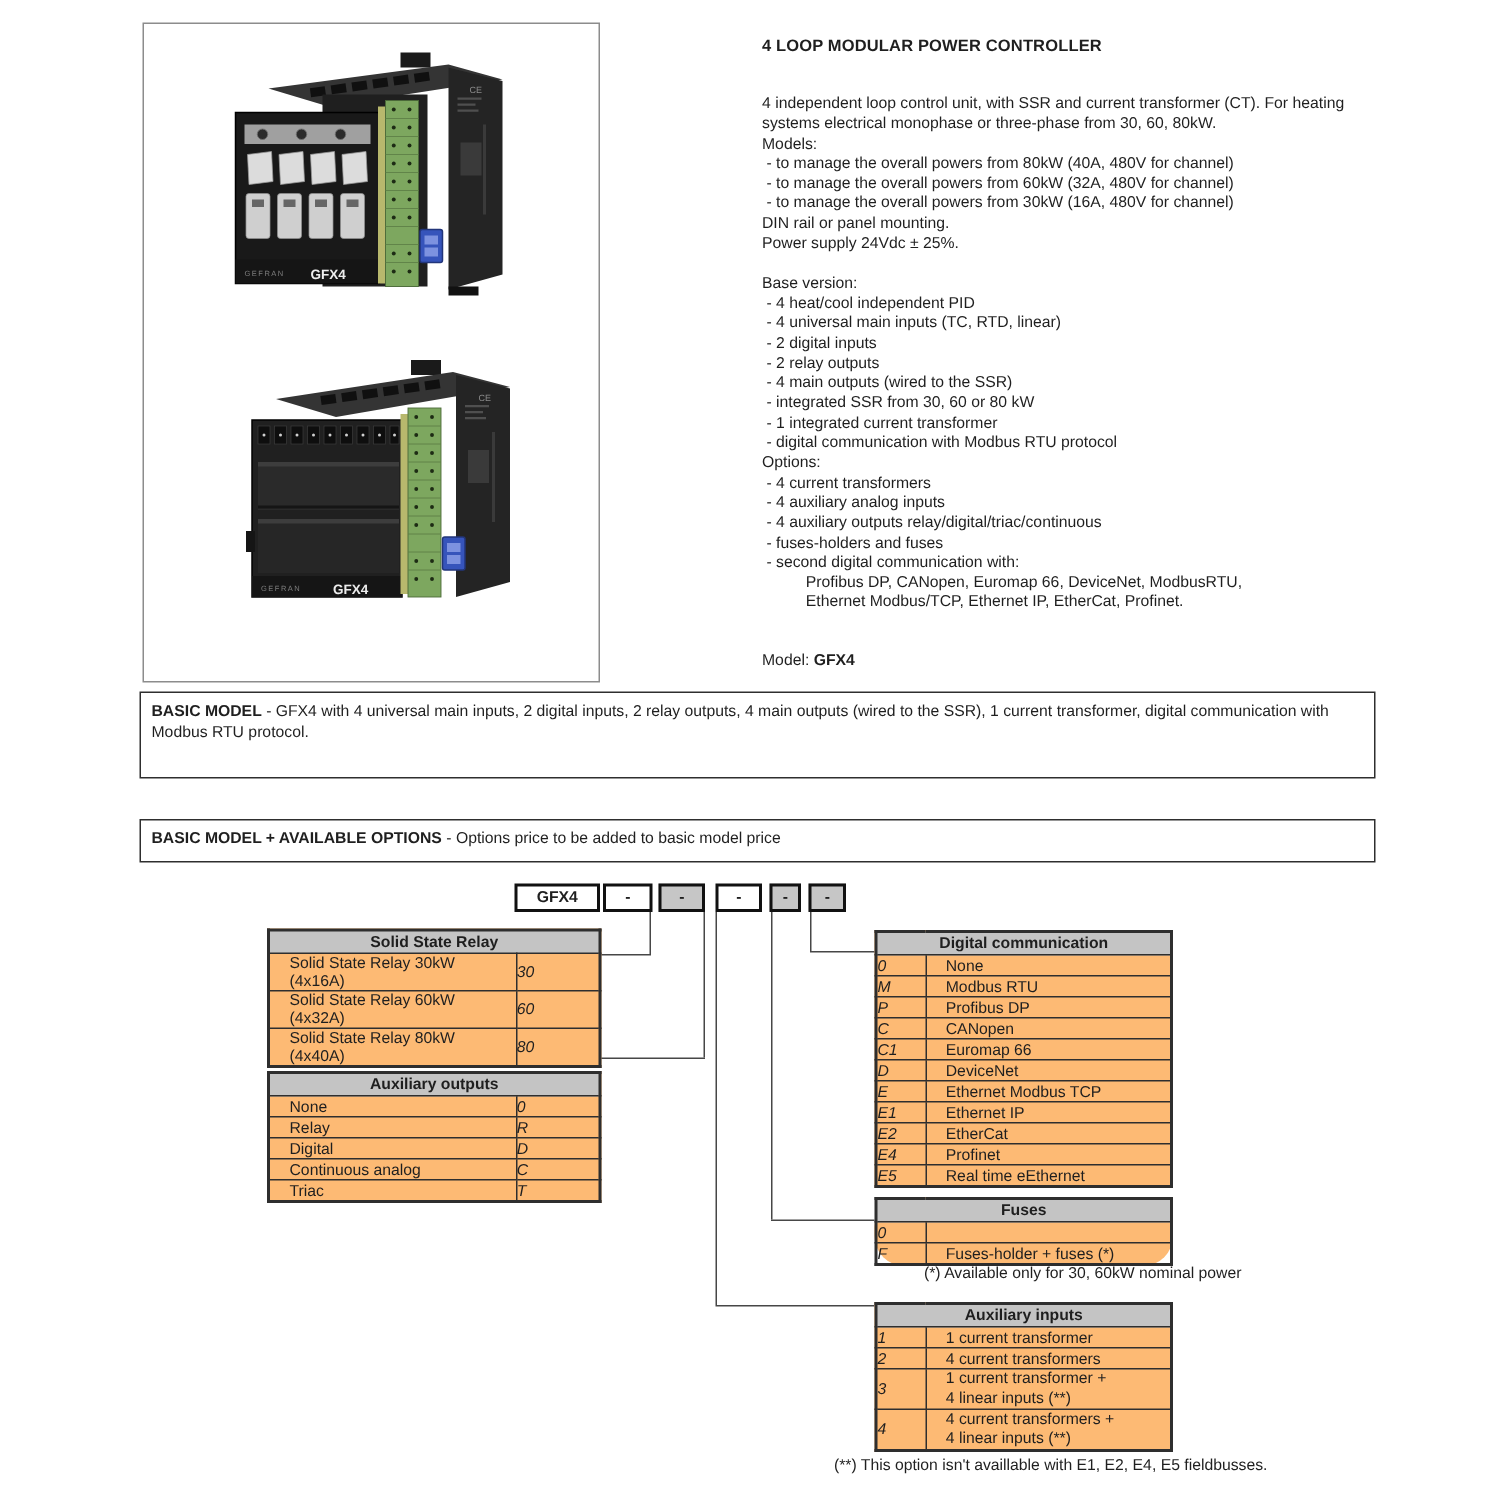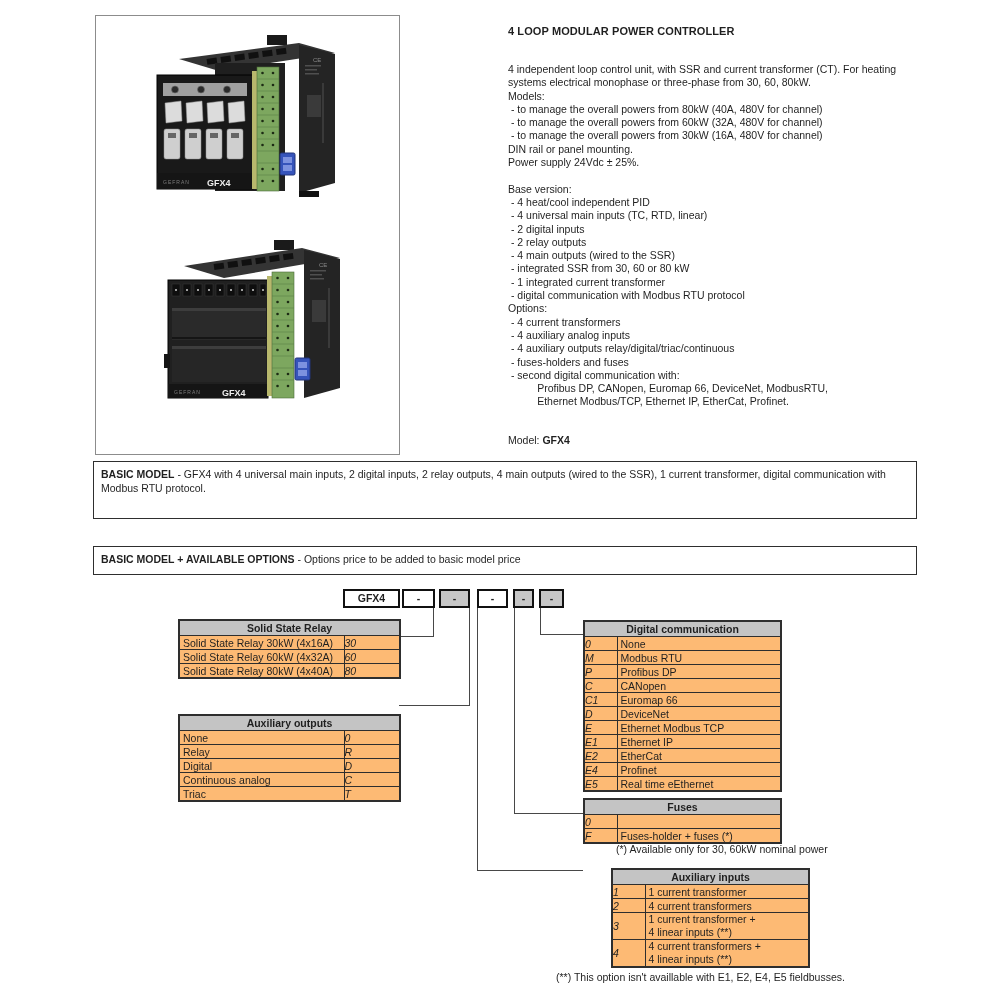--- a/index.html
+++ b/index.html
@@ -22,21 +22,21 @@
         font-size:10.5px;font-weight:bold;text-align:center;line-height:14px;background:#fff;}
   .slot.gray{background:#c6c6c6;}
   
   .cline{position:absolute;background:#474747;}
   
   table.opt{position:absolute;border-collapse:collapse;table-layout:fixed;background:#fdba74;
             font-size:10.5px;border:2px solid #2e2e2e;}
   table.opt th{background:#c4c4c4;border:1px solid #2e2e2e;font-size:10.5px;font-weight:bold;
                text-align:center;height:14px;padding:0 2px;}
   table.opt td{border:1px solid #2e2e2e;height:13px;padding:0;line-height:12px;vertical-align:middle;}
-  table.opt td.lbl{text-align:left;padding-left:3px;padding-right:2px;}
+  table.opt td.lbl{text-align:left;padding-left:13px;padding-right:2px;}
   table.opt td.code{font-style:italic;}
   td.lbl div{line-height:13px;}
   .footnote{font-size:10.5px;}
   svg text{font-family:"Liberation Sans","DejaVu Sans",sans-serif;}
 </style>
 </head>
 <body>
 
 <div id="page">
 
@@ -386,21 +386,21 @@
           <td class="code">E4</td>
           <td class="lbl">Profinet</td>
         </tr>
       <tr>
           <td class="code">E5</td>
           <td class="lbl">Real time eEthernet</td>
         </tr>
     </tbody>
   </table>
 
-  <table class="opt" style="left:583px;top:798px;width:197px;">
+  <table class="opt" style="left:583px;top:798px;width:197px;border-radius:20px;">
     <colgroup>
         <col style="width:33px">
         <col style="width:164px">
       </colgroup>
     <thead>
         <tr>
           <th colspan="2">Fuses</th>
         </tr>
       </thead>
     <tbody>
@@ -409,21 +409,21 @@
           <td class="lbl"></td>
         </tr>
       <tr>
           <td class="code">F</td>
           <td class="lbl">Fuses-holder + fuses (*)</td>
         </tr>
     </tbody>
   </table>
   <div class="abs footnote" style="left:616px;top:843px;">(*) Available only for 30, 60kW nominal power</div>
 
-  <table class="opt" style="left:583px;top:868px;width:197px;margin-left:28px;">
+  <table class="opt" style="left:583px;top:868px;width:197px;">
     <colgroup>
         <col style="width:33px">
         <col style="width:164px">
       </colgroup>
     <thead>
         <tr>
           <th colspan="2">Auxiliary inputs</th>
         </tr>
       </thead>
     <tbody>

